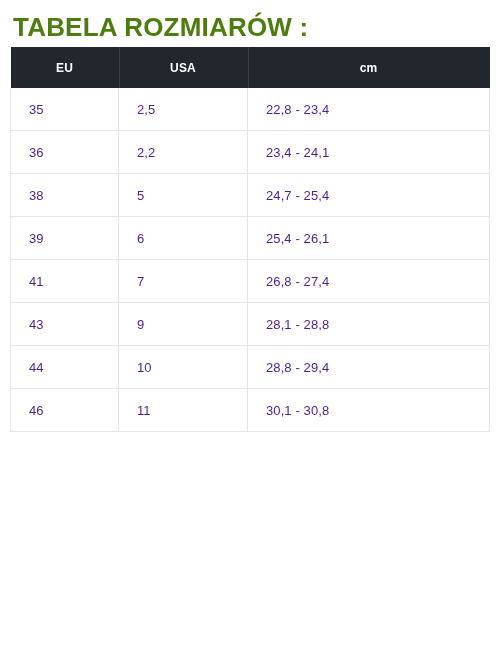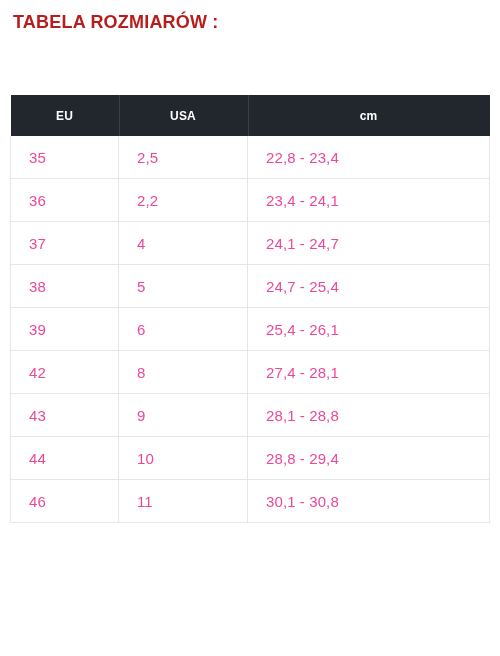--- a/index.html
+++ b/index.html
@@ -16,37 +16,36 @@
   .page {
     position: relative;
     width: 500px;
     height: 656px;
     background: #ffffff;
   }
   .chart-title {
     position: absolute;
     left: 13px;
     top: 12px;
-    font-size: 18px;
+    font-size: 26px;
     font-weight: bold;
-    color: #b91c1c;
+    color: #4d7c0f;
     letter-spacing: 0.2px;
     white-space: nowrap;
   }
   .size-table-wrap {
     position: absolute;
     left: 10px;
     top: 47px;
     width: 479px;
   }
   table.size-table {
     border-collapse: collapse;
     width: 479px;
     table-layout: fixed;
-    margin-top: 48px;
   }
   table.size-table col.col-eu  { width: 108px; }
   table.size-table col.col-usa { width: 129px; }
   table.size-table col.col-cm  { width: 242px; }
 
   table.size-table thead th {
     background: #22262d;
     color: #ffffff;
     font-size: 12px;
     font-weight: bold;
@@ -55,22 +54,22 @@
     padding: 0;
     border: none;
     letter-spacing: 0.2px;
   }
   table.size-table thead th.hdr-sep {
     box-shadow: inset 1px 0 0 #3a3f47;
   }
   table.size-table tbody td {
     height: 42px;
     padding: 0 0 0 18px;
-    font-size: 15px;
-    color: #ec4899;
+    font-size: 13px;
+    color: #4c1d95;
     text-align: left;
     border-bottom: 1px solid #e4e6e8;
     border-right: 1px solid #e4e6e8;
     background: #ffffff;
     vertical-align: middle;
     letter-spacing: 0.1px;
   }
   table.size-table tbody td.cell-eu {
     border-left: 1px solid #e4e6e8;
   }
@@ -104,38 +103,33 @@
             <td class="cell-eu">35</td>
             <td class="cell-usa">2,5</td>
             <td class="cell-cm">22,8 - 23,4</td>
           </tr>
           <tr>
             <td class="cell-eu">36</td>
             <td class="cell-usa">2,2</td>
             <td class="cell-cm">23,4 - 24,1</td>
           </tr>
           <tr>
-            <td class="cell-eu">37</td>
-            <td class="cell-usa">4</td>
-            <td class="cell-cm">24,1 - 24,7</td>
-          </tr>
-          <tr>
             <td class="cell-eu">38</td>
             <td class="cell-usa">5</td>
             <td class="cell-cm">24,7 - 25,4</td>
           </tr>
           <tr>
             <td class="cell-eu">39</td>
             <td class="cell-usa">6</td>
             <td class="cell-cm">25,4 - 26,1</td>
           </tr>
           <tr>
-            <td class="cell-eu">42</td>
-            <td class="cell-usa">8</td>
-            <td class="cell-cm">27,4 - 28,1</td>
+            <td class="cell-eu">41</td>
+            <td class="cell-usa">7</td>
+            <td class="cell-cm">26,8 - 27,4</td>
           </tr>
           <tr>
             <td class="cell-eu">43</td>
             <td class="cell-usa">9</td>
             <td class="cell-cm">28,1 - 28,8</td>
           </tr>
           <tr>
             <td class="cell-eu">44</td>
             <td class="cell-usa">10</td>
             <td class="cell-cm">28,8 - 29,4</td>

